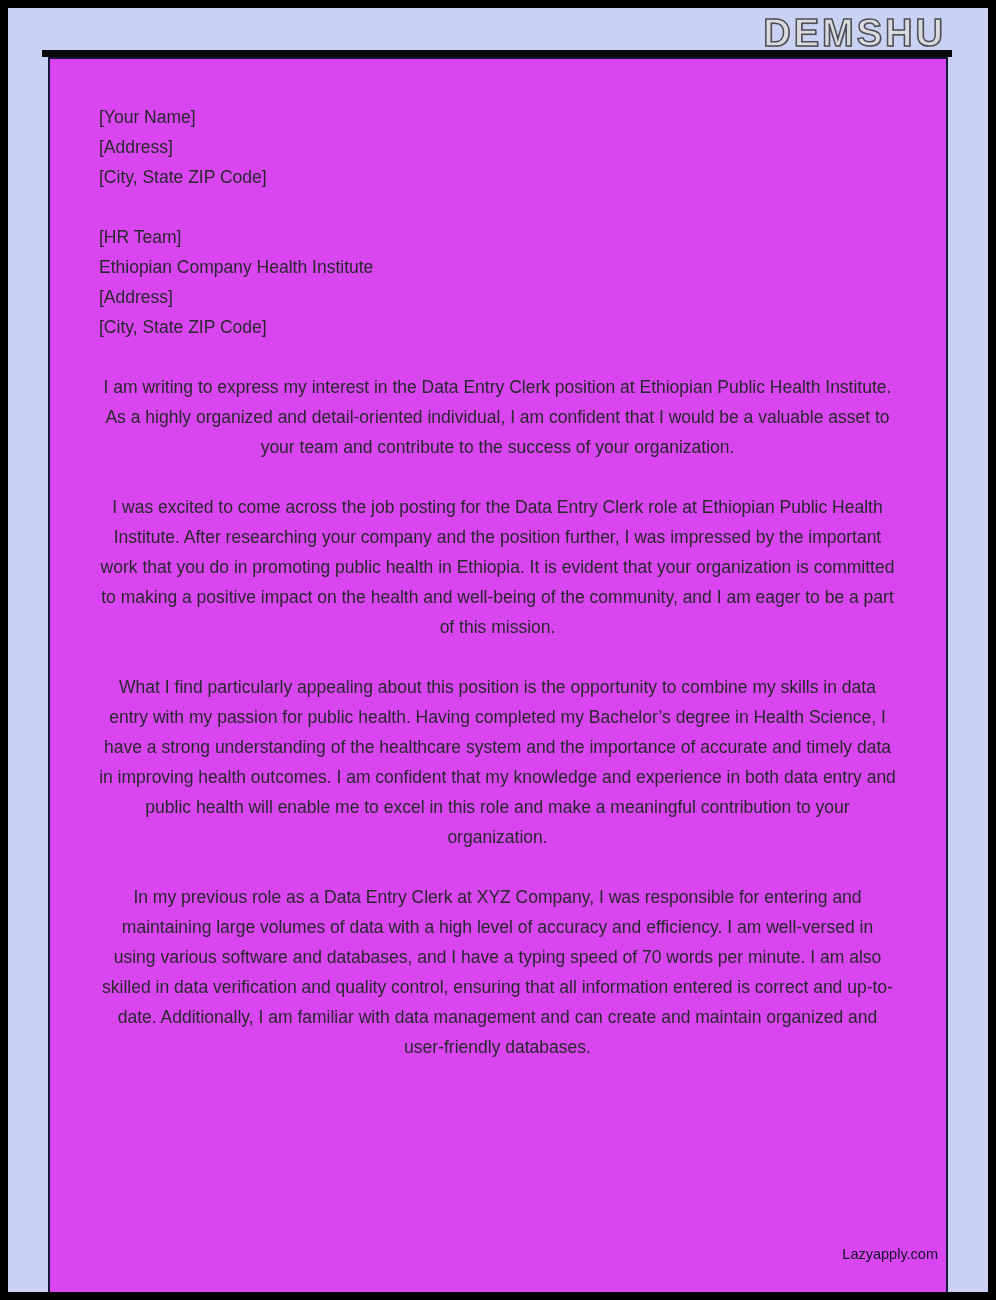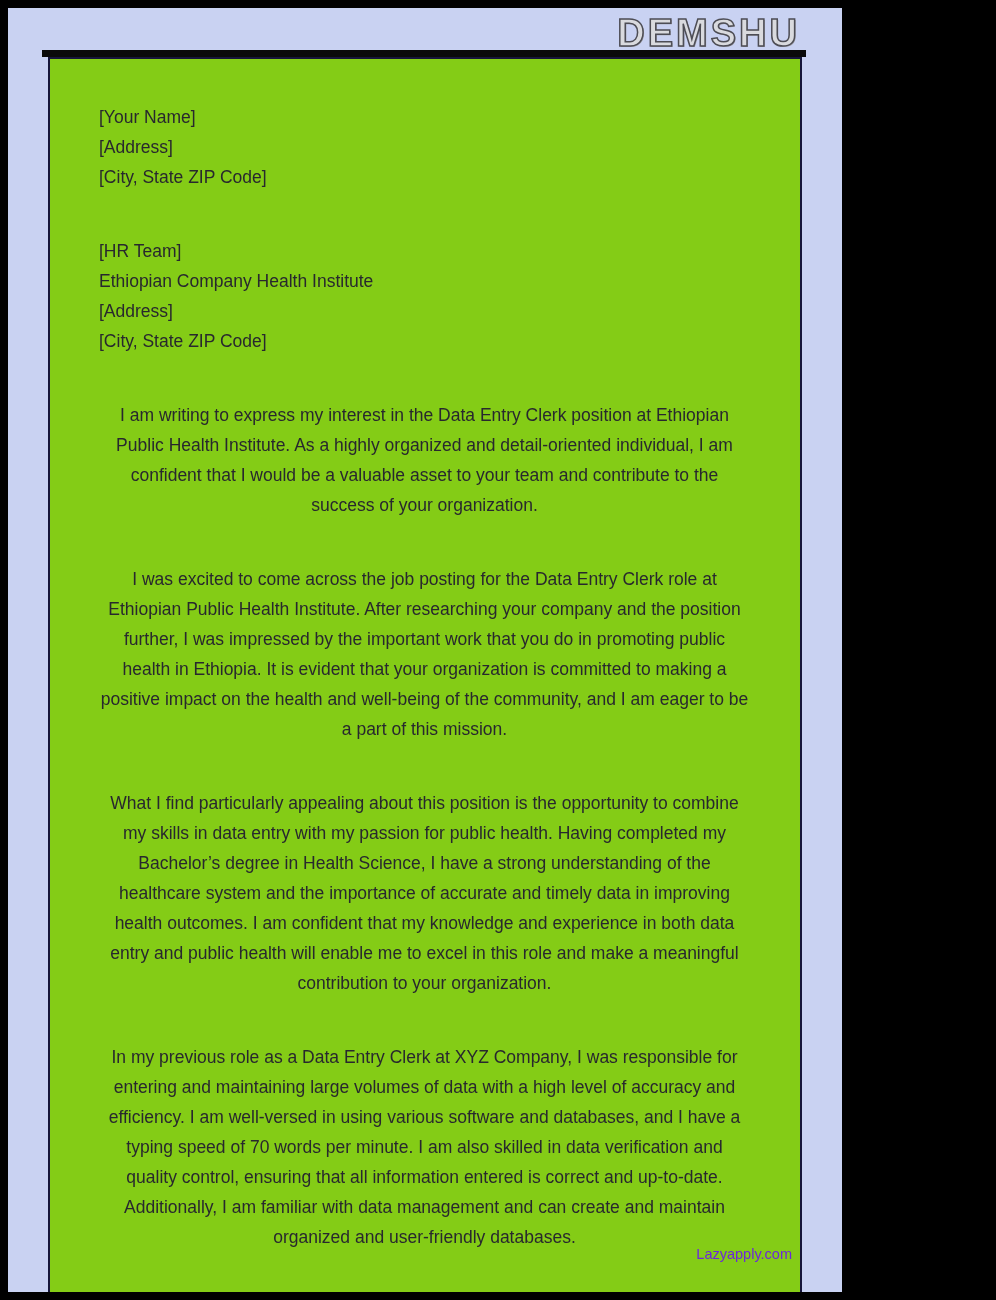--- a/index.html
+++ b/index.html
@@ -11,21 +11,21 @@
     height: 1300px;
     background: #000000;
     overflow: hidden;
     position: relative;
     font-family: "Liberation Sans", sans-serif;
   }
   .canvas {
     position: absolute;
     left: 8px;
     top: 8px;
-    width: 834px;
+    width: 980px;
     height: 1284px;
     background: #c9d2f2;
   }
   .logo {
     position: absolute;
     top: 6px;
     right: 42px;
     font-family: "Liberation Sans", sans-serif;
     font-size: 38px;
     font-weight: 700;
@@ -42,53 +42,53 @@
     right: 36px;
     height: 7px;
     background: #0a0a0a;
   }
   .page {
     position: absolute;
     top: 49px;
     left: 40px;
     right: 40px;
     bottom: 0;
-    background: #84cc16;
+    background: #d946ef;
     border: 2px solid #16163a;
     border-bottom: none;
     box-sizing: border-box;
     overflow: hidden;
   }
   .letter {
     padding: 43px 50px 0 49px;
     color: #28282e;
     font-size: 17.5px;
     line-height: 30px;
   }
   .addr-block {
     margin: 0;
   }
   .addr-block + .addr-block,
   .salutation,
   .paragraph {
-    margin-top: 44px;
+    margin-top: 30px;
   }
   .addr-line {
     white-space: nowrap;
   }
   .paragraph {
     margin-bottom: 0;
     text-align: center;
   }
   .watermark {
     position: absolute;
     top: 1238px;
     right: 50px;
     font-size: 14.5px;
-    color: #6d28d9;
+    color: #0f172a;
     z-index: 5;
   }
 </style>
 </head>
 <body>
 
 <div class="canvas">
 
   <div class="logo">DEMSHU</div>
 

